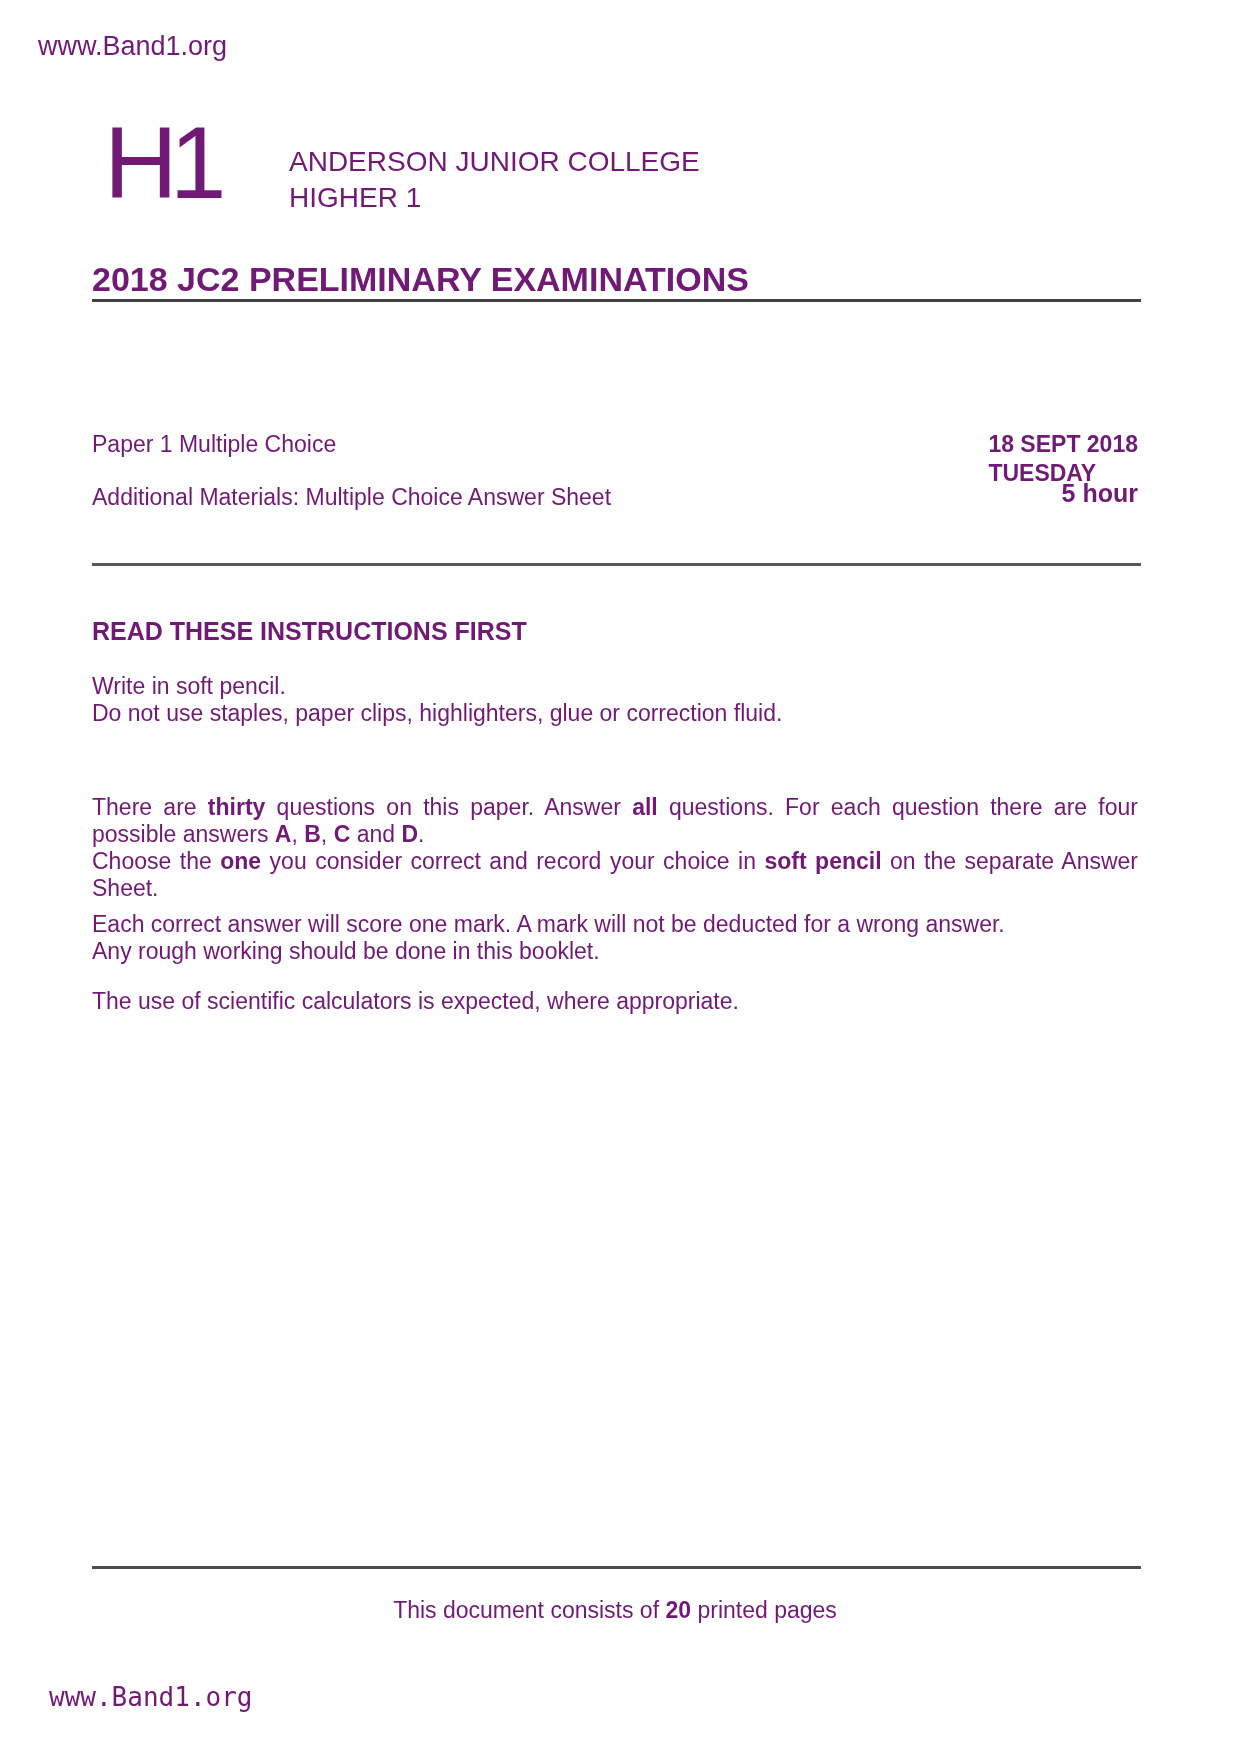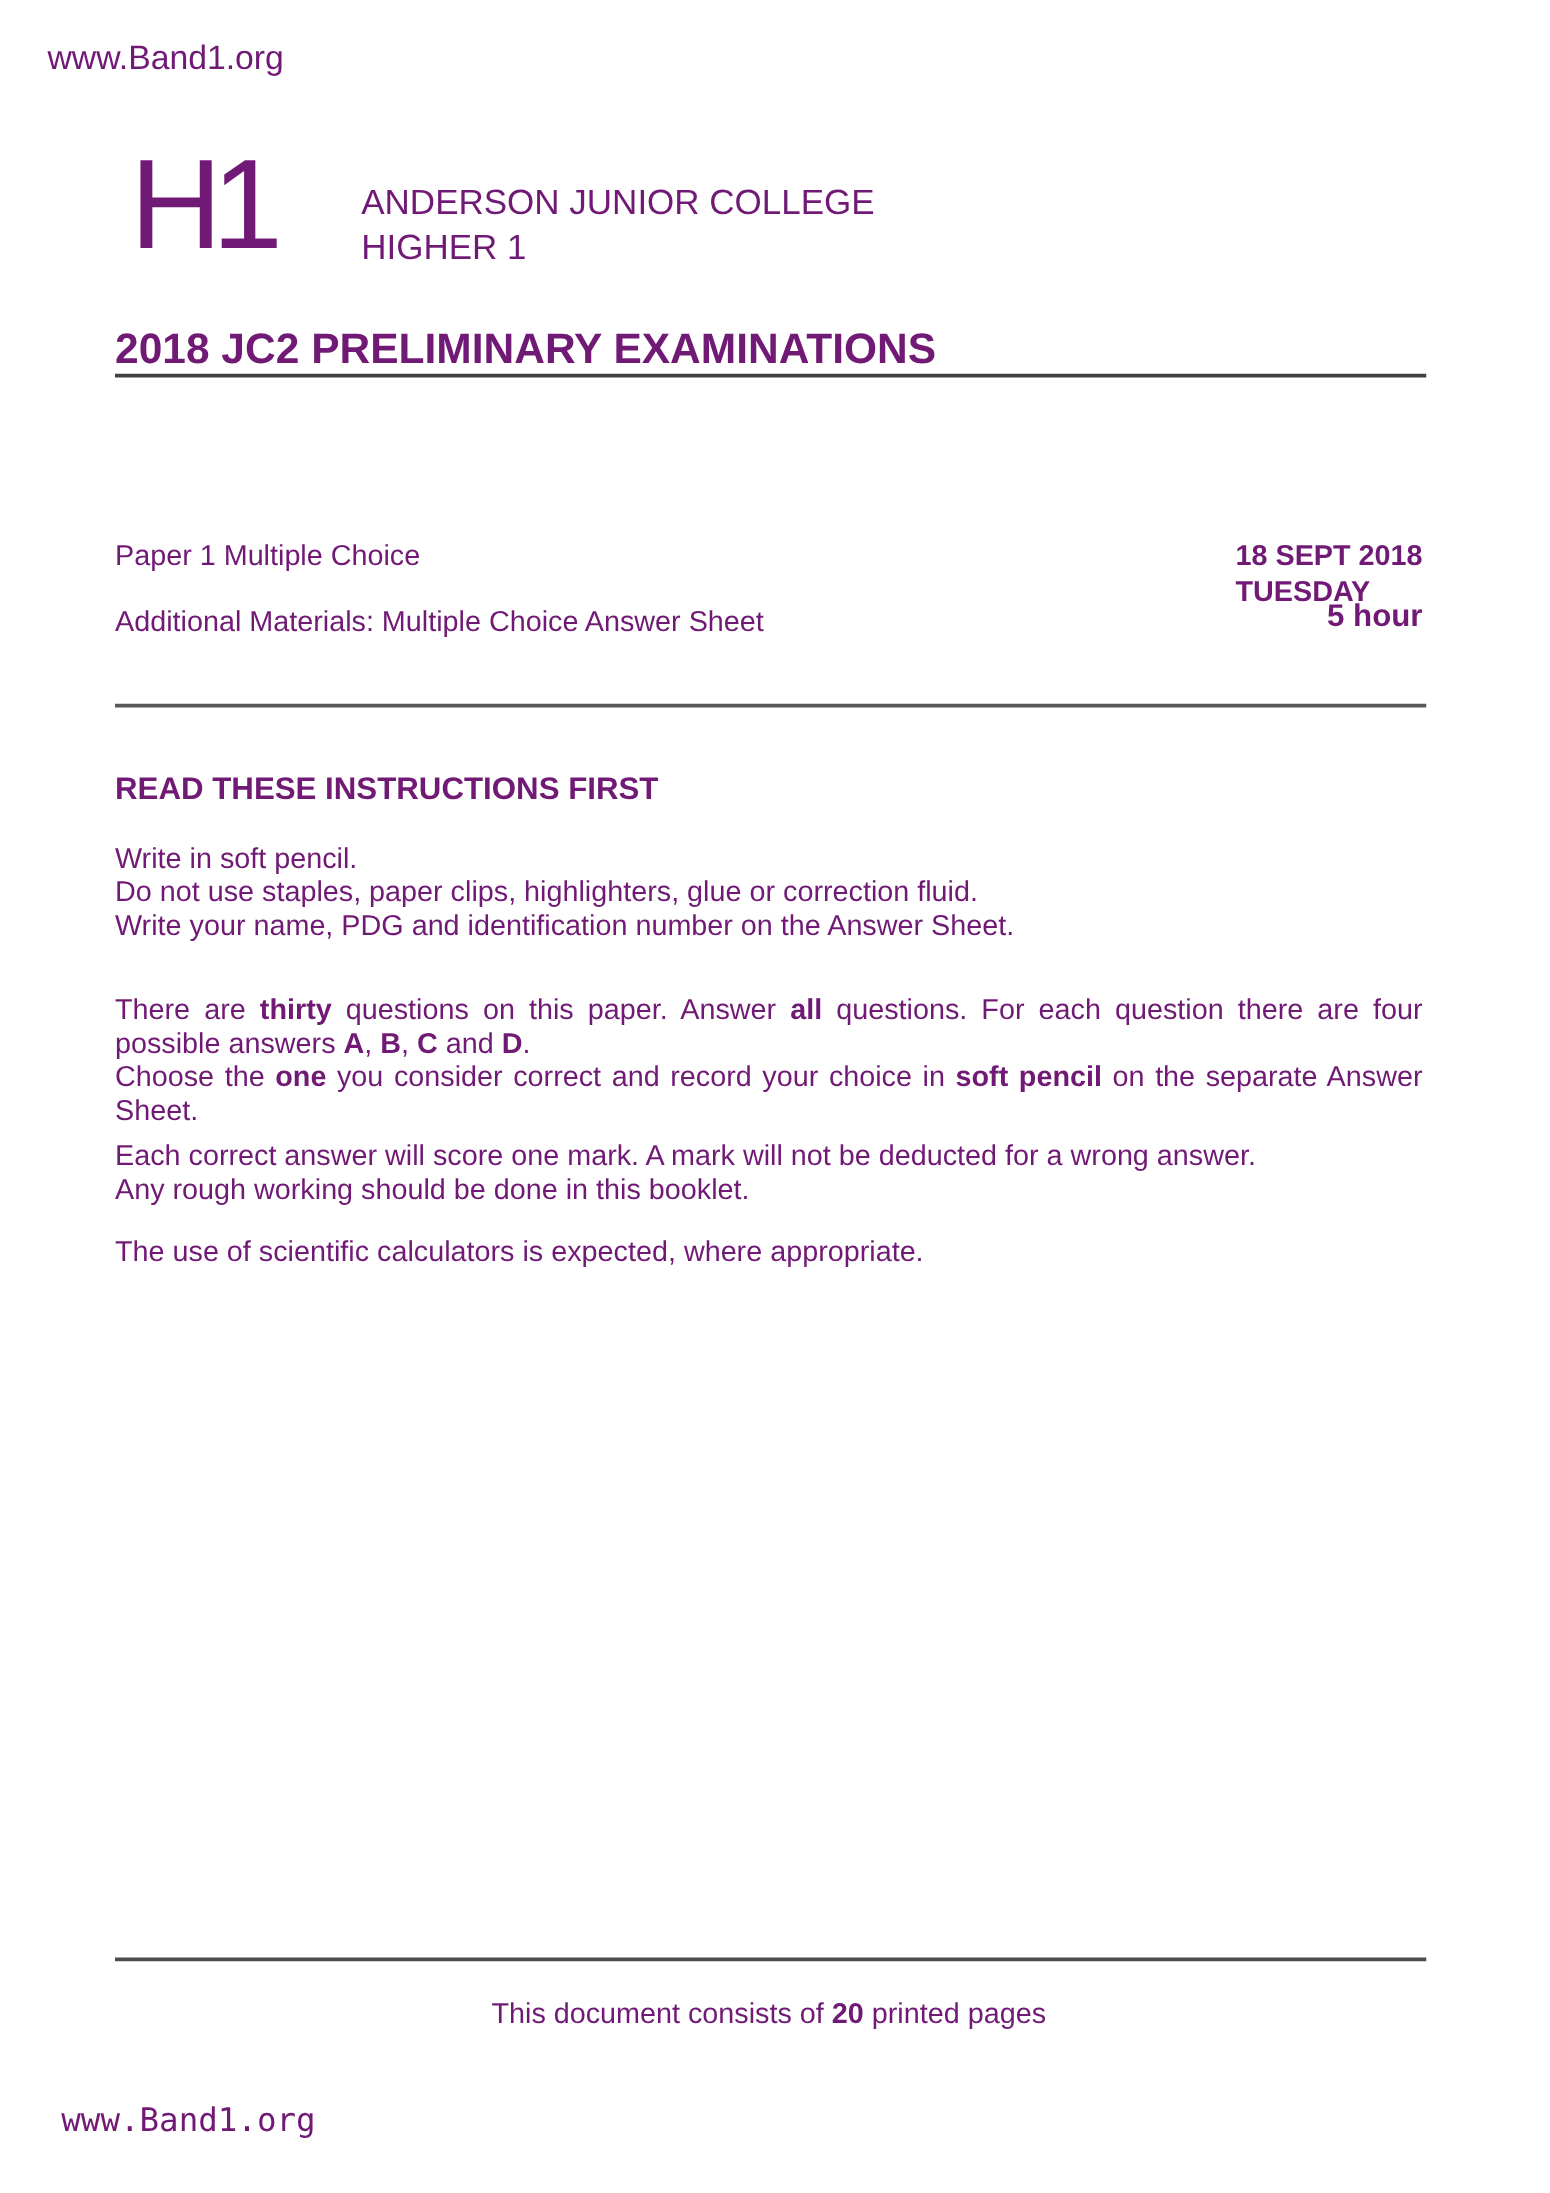--- a/index.html
+++ b/index.html
@@ -88,21 +88,20 @@
 
   <div class="abs materials">Additional Materials: Multiple Choice Answer Sheet</div>
 
   <div class="abs rule rule-2"></div>
 
   <div class="abs instructions-heading">READ THESE INSTRUCTIONS FIRST</div>
 
   <div class="abs block block-1">
       <div class="line"><span>Write in soft pencil.</span></div>
       <div class="line"><span>Do not use staples, paper clips, highlighters, glue or correction fluid.</span></div>
-      <div class="line"><span>Write your name, PDG and identification number on the Answer Sheet.</span></div>
     </div>
   <div class="abs block block-2">
       <div class="line stretch"><span>There are </span><span class="bold">thirty</span><span> questions on this paper. Answer </span><span class="bold">all</span><span> questions. For each question there are four</span></div>
       <div class="line"><span>possible answers </span><span class="bold">A</span><span>, </span><span class="bold">B</span><span>, </span><span class="bold">C</span><span> and </span><span class="bold">D</span><span>.</span></div>
       <div class="line stretch"><span>Choose the </span><span class="bold">one</span><span> you consider correct and record your choice in </span><span class="bold">soft pencil</span><span> on the separate Answer</span></div>
       <div class="line"><span>Sheet.</span></div>
     </div>
   <div class="abs block block-3">
       <div class="line"><span>Each correct answer will score one mark. A mark will not be deducted for a wrong answer.</span></div>
       <div class="line"><span>Any rough working should be done in this booklet.</span></div>

